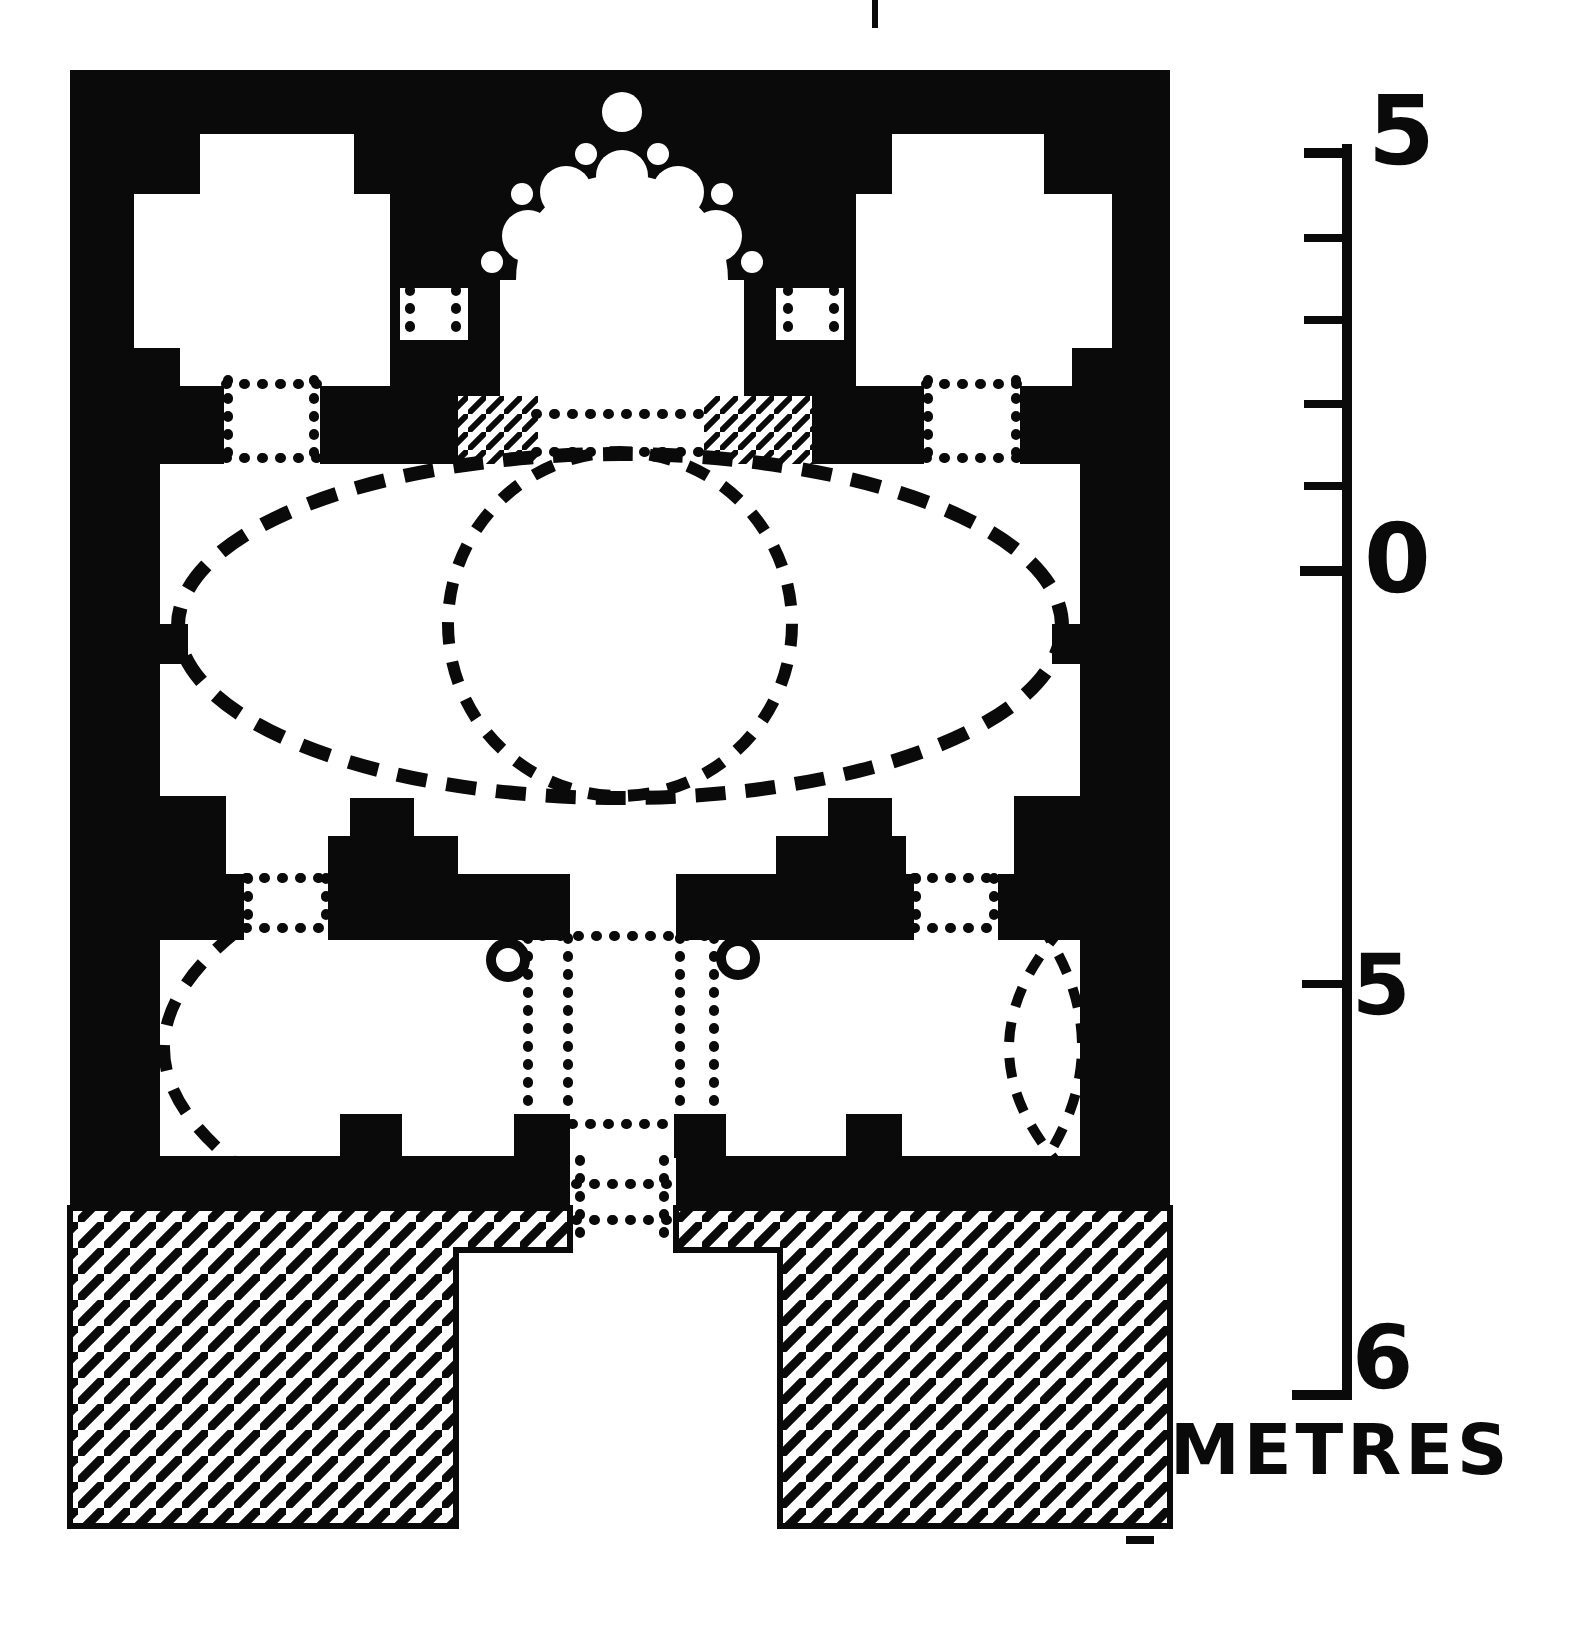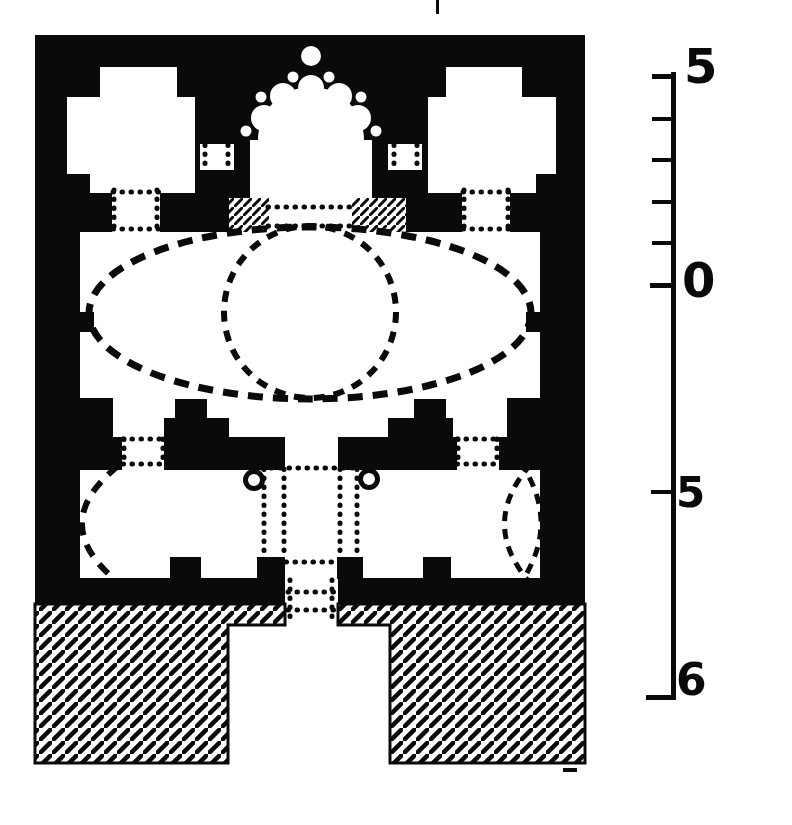--- a/index.html
+++ b/index.html
@@ -188,14 +188,15 @@
     <rect x="650" y="283" width="22" height="5"></rect>
     <rect x="651" y="490" width="21" height="4"></rect>
     <rect x="646" y="695" width="28" height="5"></rect>
   </g>
 </svg>
 
 <span class="lbl lbl-5-upper">5</span>
 <span class="lbl lbl-0">0</span>
 <span class="lbl lbl-5-lower">5</span>
 <span class="lbl lbl-10">6</span>
+<span class="lbl lbl-metres">METRES</span>
 
 </div>
 
 </body></html>

